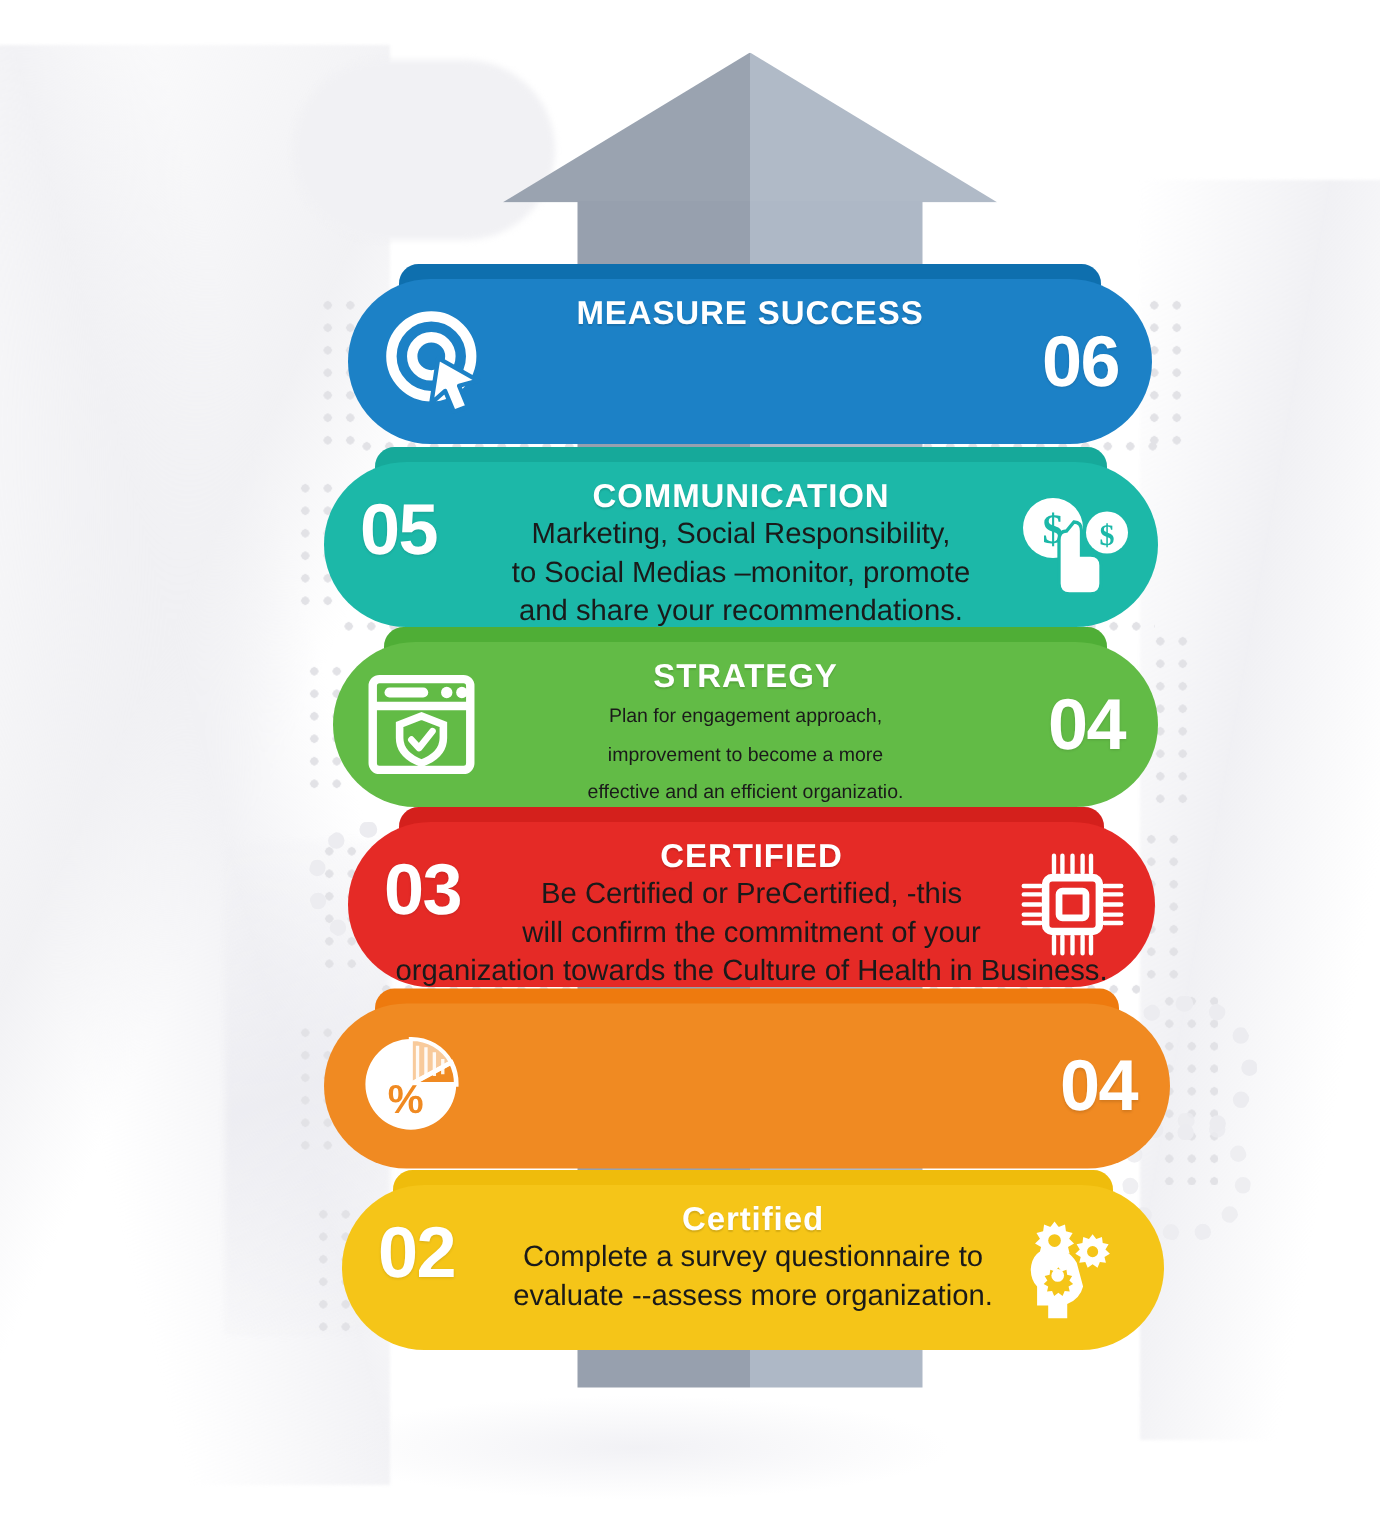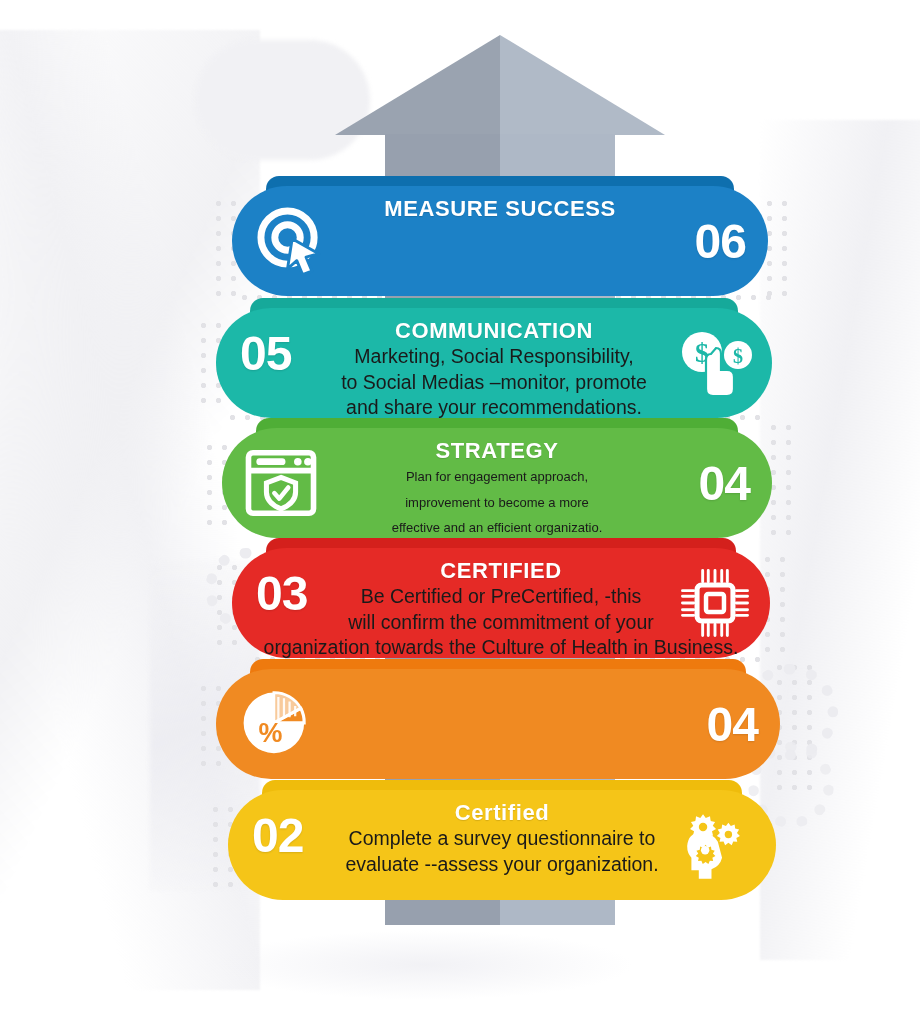--- a/index.html
+++ b/index.html
@@ -277,18 +277,18 @@
             <path d="M42 12 l2.3 3 3.6-1.3 .5 3.8 3.7 .9-2 3.3 2.8 2.7-3.4 1.9 .9 3.7-3.8-.4-1.5 3.6-3.1-2.3-3.1 2.3-1.5-3.6-3.8 .4 .9-3.7-3.4-1.9 2.8-2.7-2-3.3 3.7-.9 .5-3.8 3.6 1.3z"></path>
             <circle cx="42" cy="23" r="3.5" fill="#F5C518"></circle>
           </g>
           <path d="M32 30 q-6-10-17-9 -11 1-12 13 0 7 4 11 v12 h7 v8 h12 v-9 q8-3 10-11 z" fill="#fff"></path>
           <path d="M21 44 l2 2.6 3-1.1 .4 3.1 3.1 .8-1.7 2.7 2.3 2.2-2.8 1.6 .7 3.1-3.1-.3-1.3 3-2.6-1.9-2.6 1.9-1.3-3-3.1 .3 .7-3.1-2.8-1.6 2.3-2.2-1.7-2.7 3.1-.8 .4-3.1 3 1.1z" fill="#F5C518" transform="translate(-1,-12) scale(1.02)"></path>
           <circle cx="20" cy="38" r="4" fill="#fff"></circle>
         </svg>
       </span>
       <div class="title">Certified</div>
       <div class="desc" style="font-size: 19.5px;">Complete a survey questionnaire to
-evaluate --assess your organization.</div>
+evaluate --assess more organization.</div>
       <div class="num left">02</div>
     </div>
   </div>
 
 </div>
 
 </body></html>

